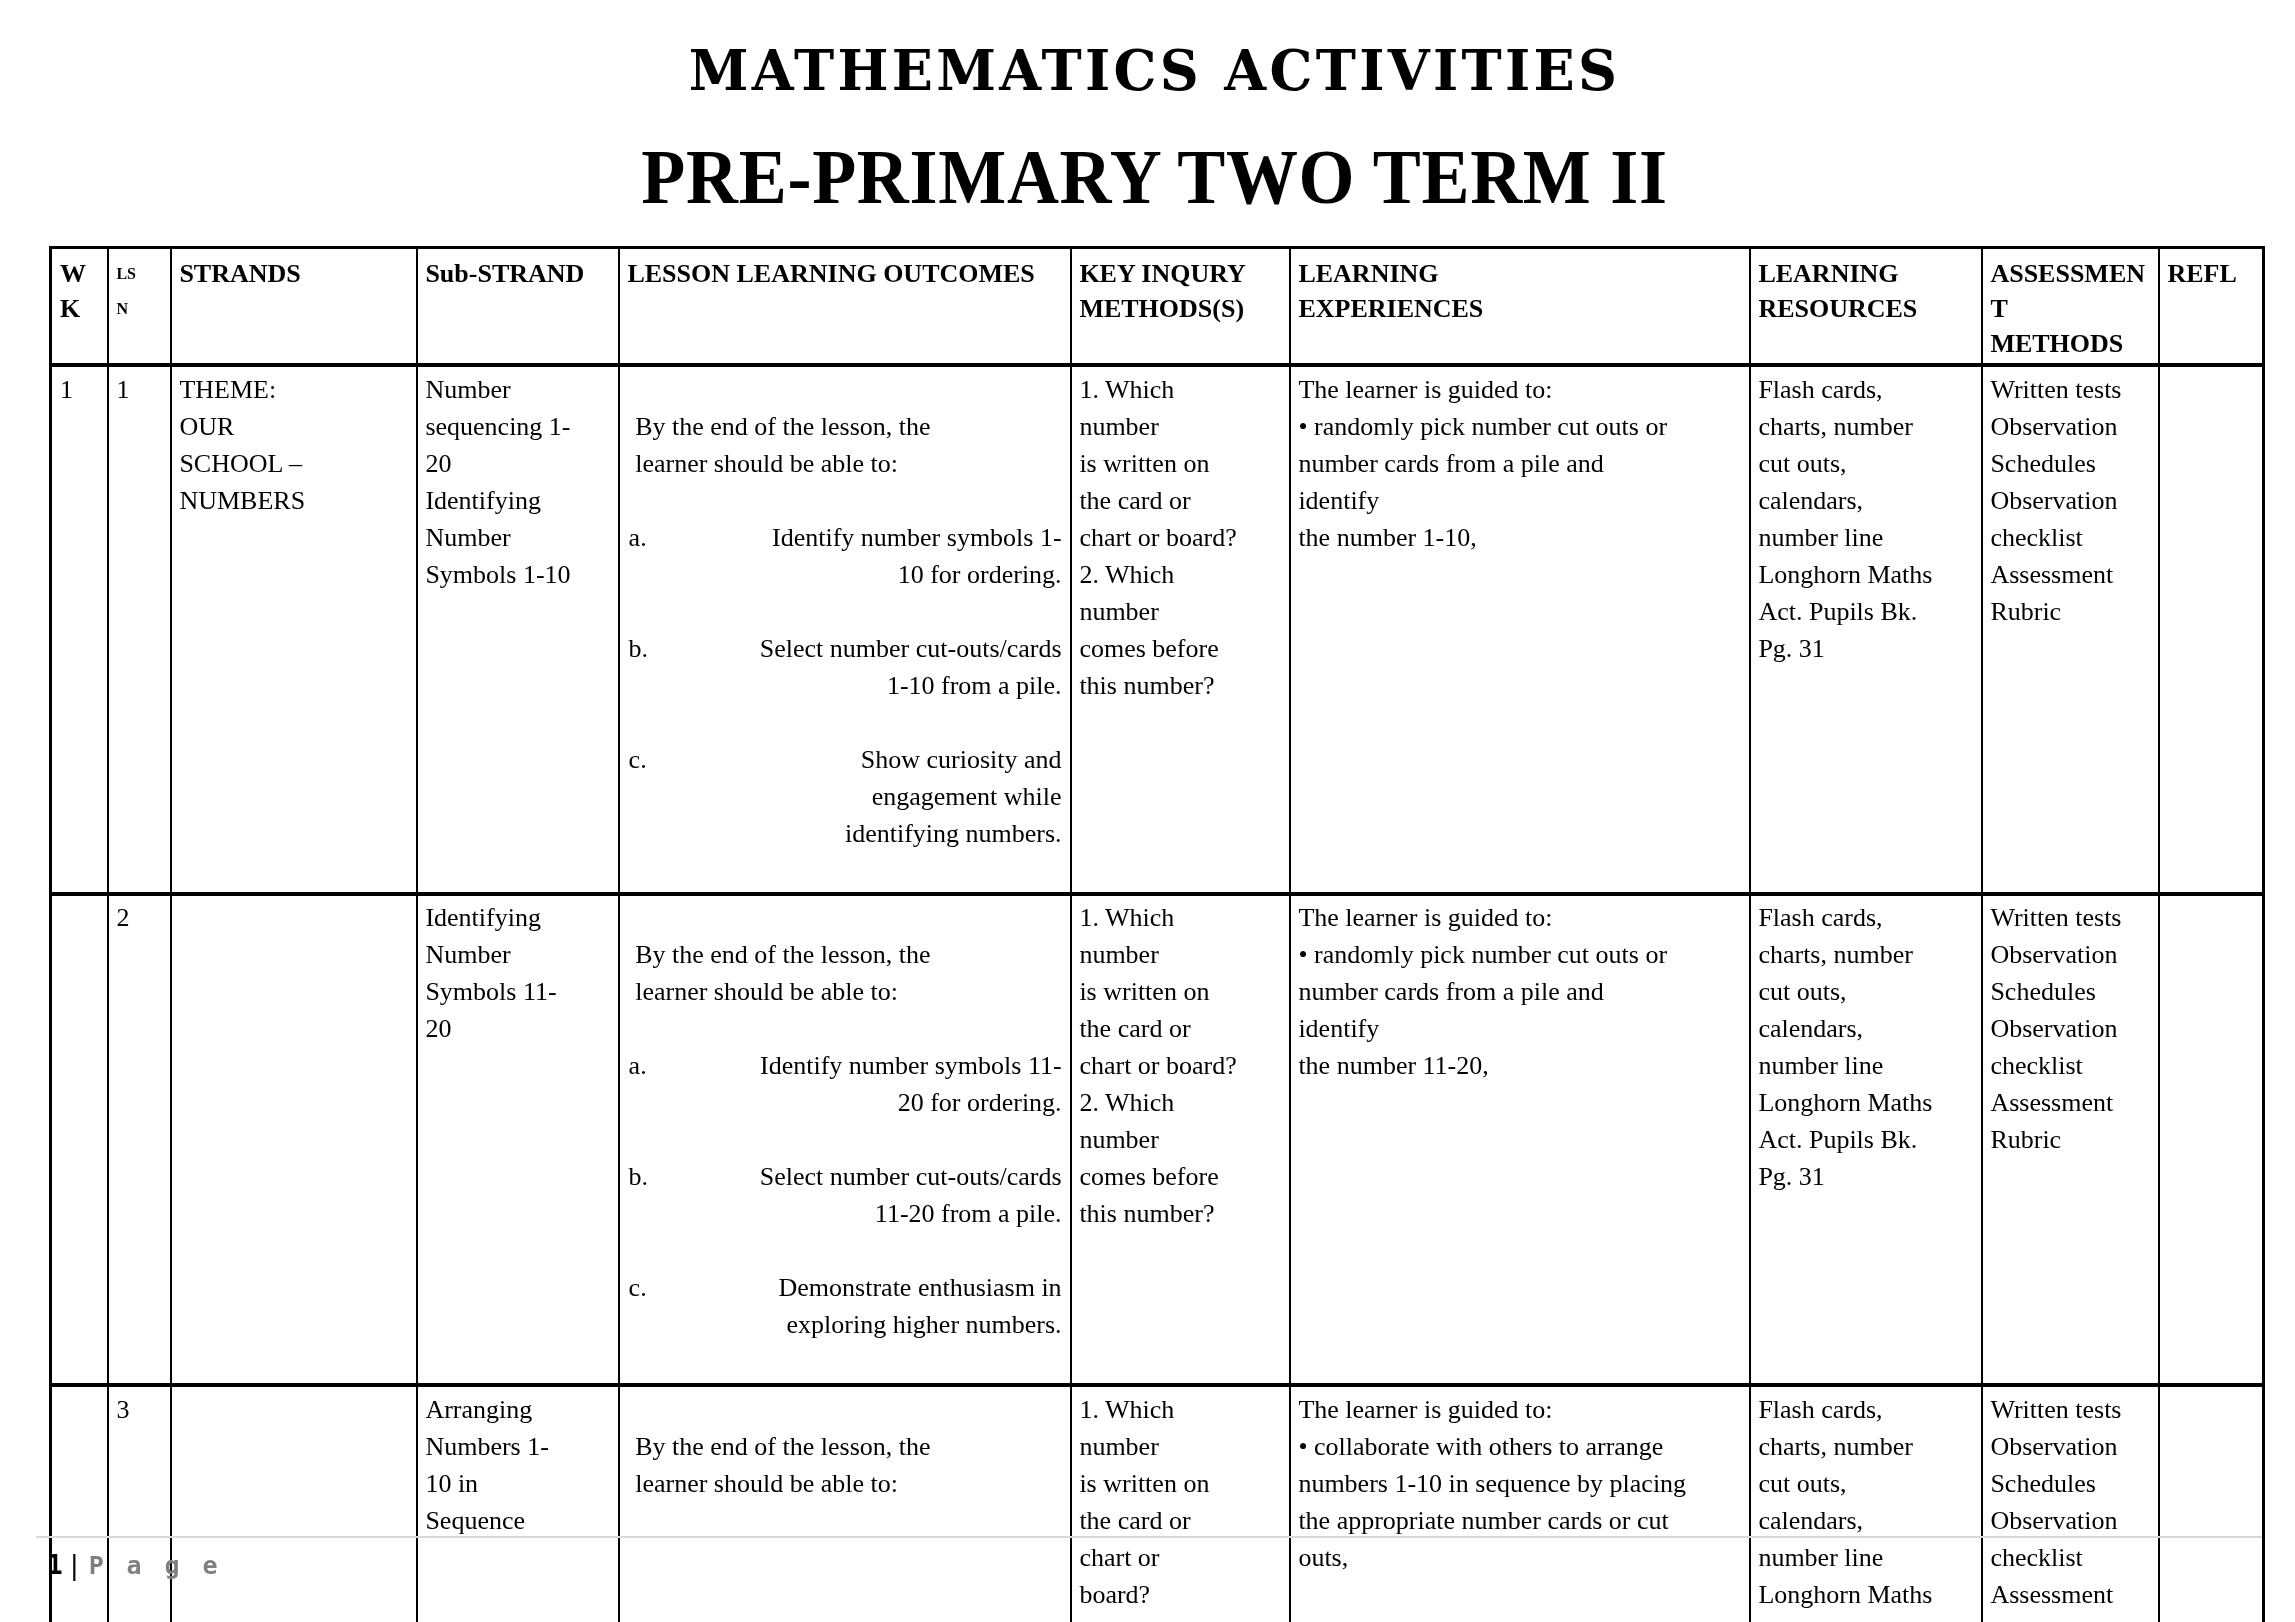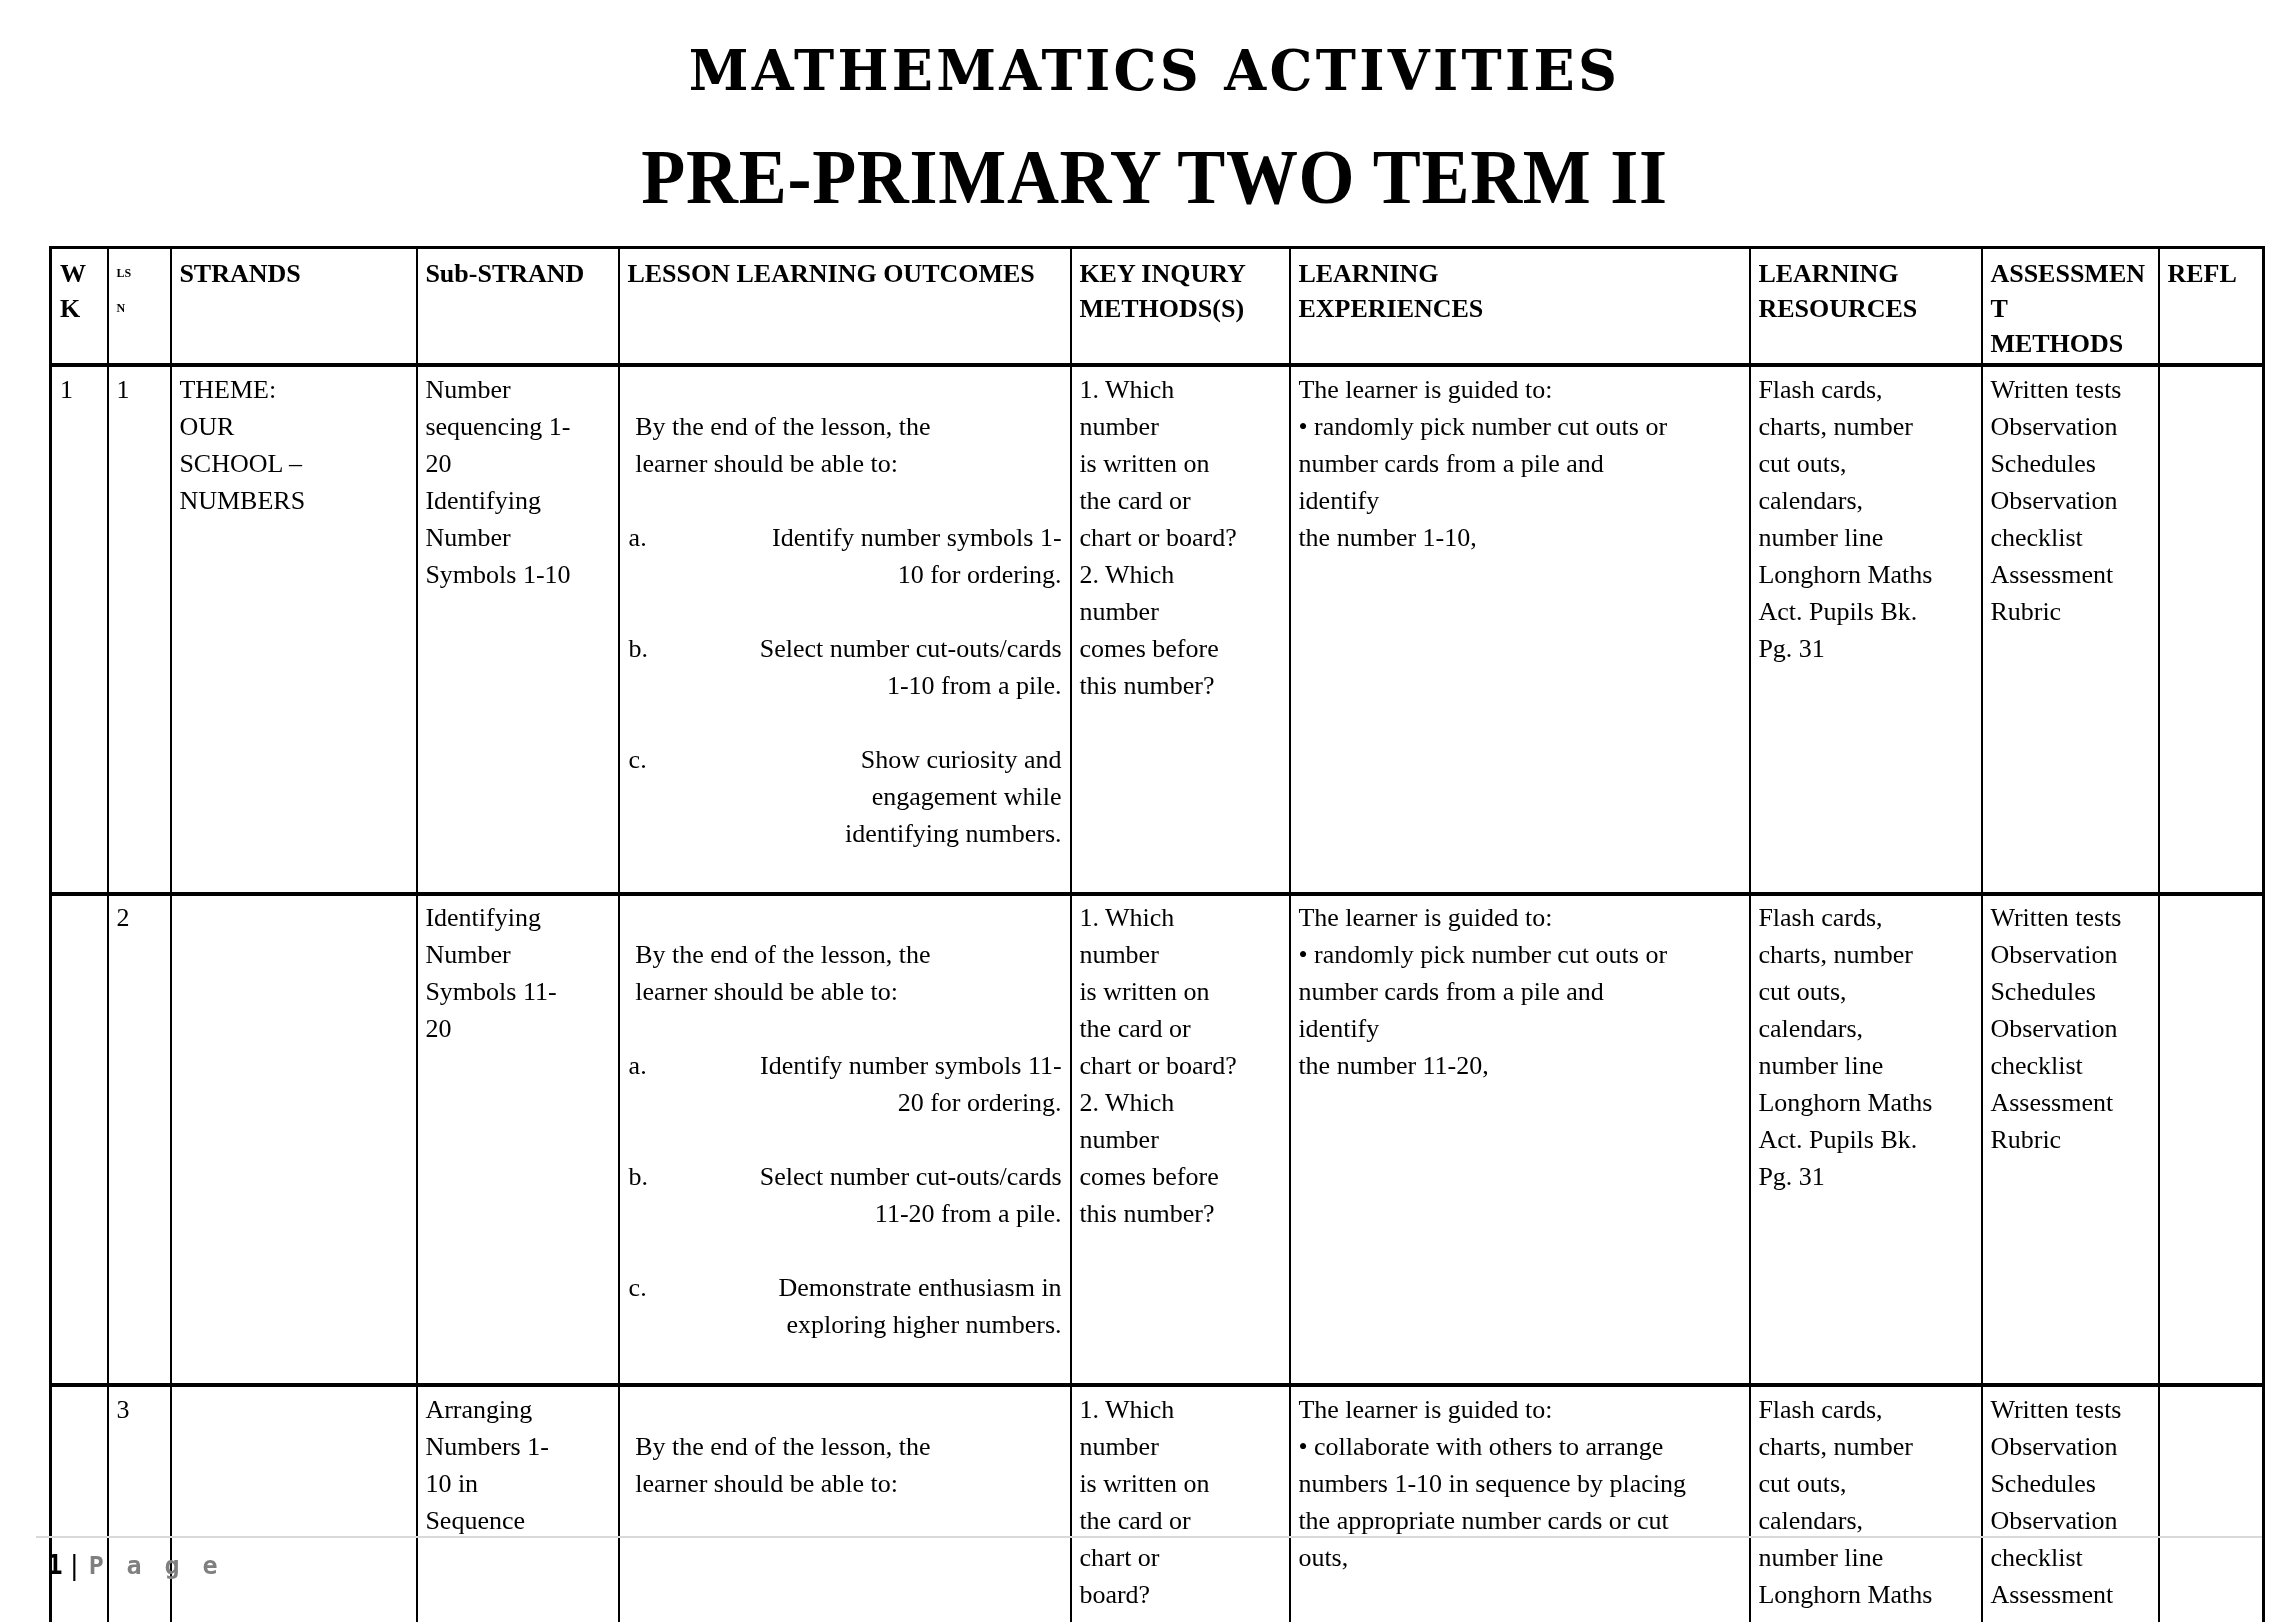--- a/index.html
+++ b/index.html
@@ -79,21 +79,21 @@
     text-align:left;
     font-weight:400;
   }
   .plan thead th{
     font-weight:700;
     line-height:35px;
     border-bottom-width:4.6px;
     padding-top:6.5px;
   }
   .plan tbody td{border-top-width:4.6px;}
-  th.h-lsn{font-size:12px;line-height:27.5px;}
+  th.h-lsn{font-size:16px;line-height:27.5px;}
   col.c-wk{width:57px;}
   col.c-lsn{width:63px;}
   col.c-strand{width:246px;}
   col.c-substrand{width:202px;}
   col.c-outcomes{width:452px;}
   col.c-kiq{width:219px;}
   col.c-exp{width:460px;}
   col.c-res{width:232px;}
   col.c-assess{width:177px;}
   col.c-refl{width:105px;}

